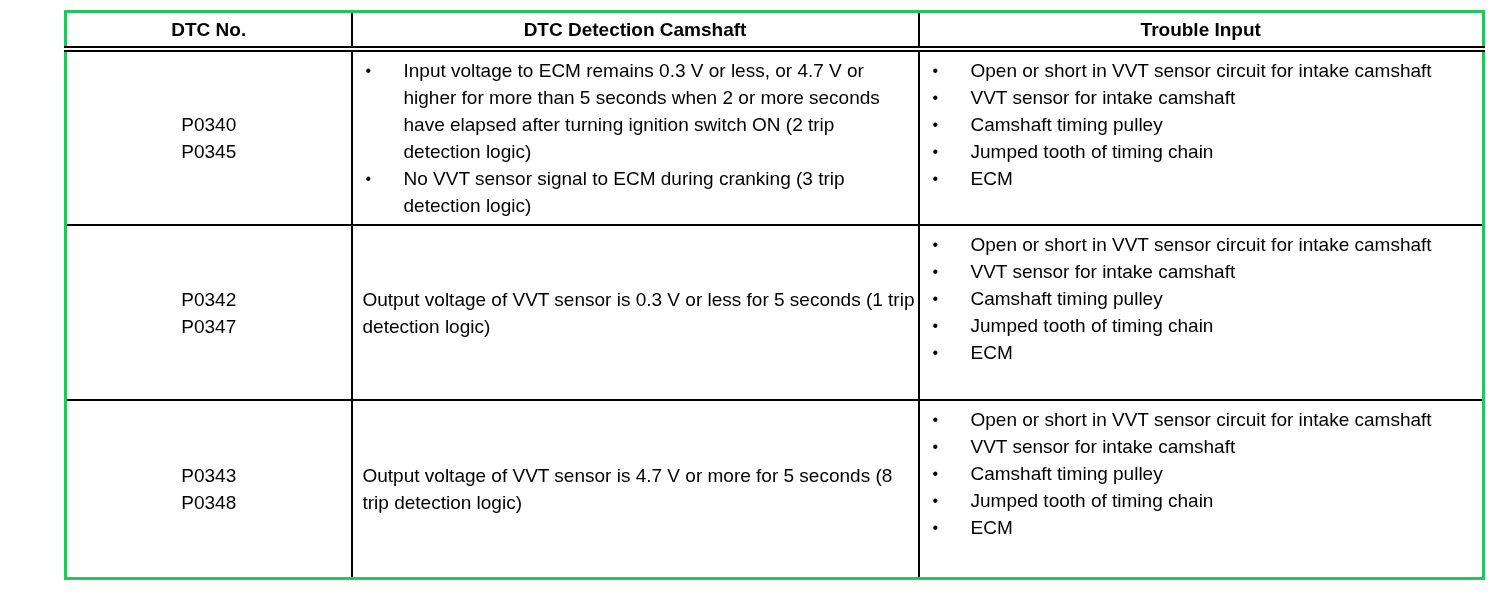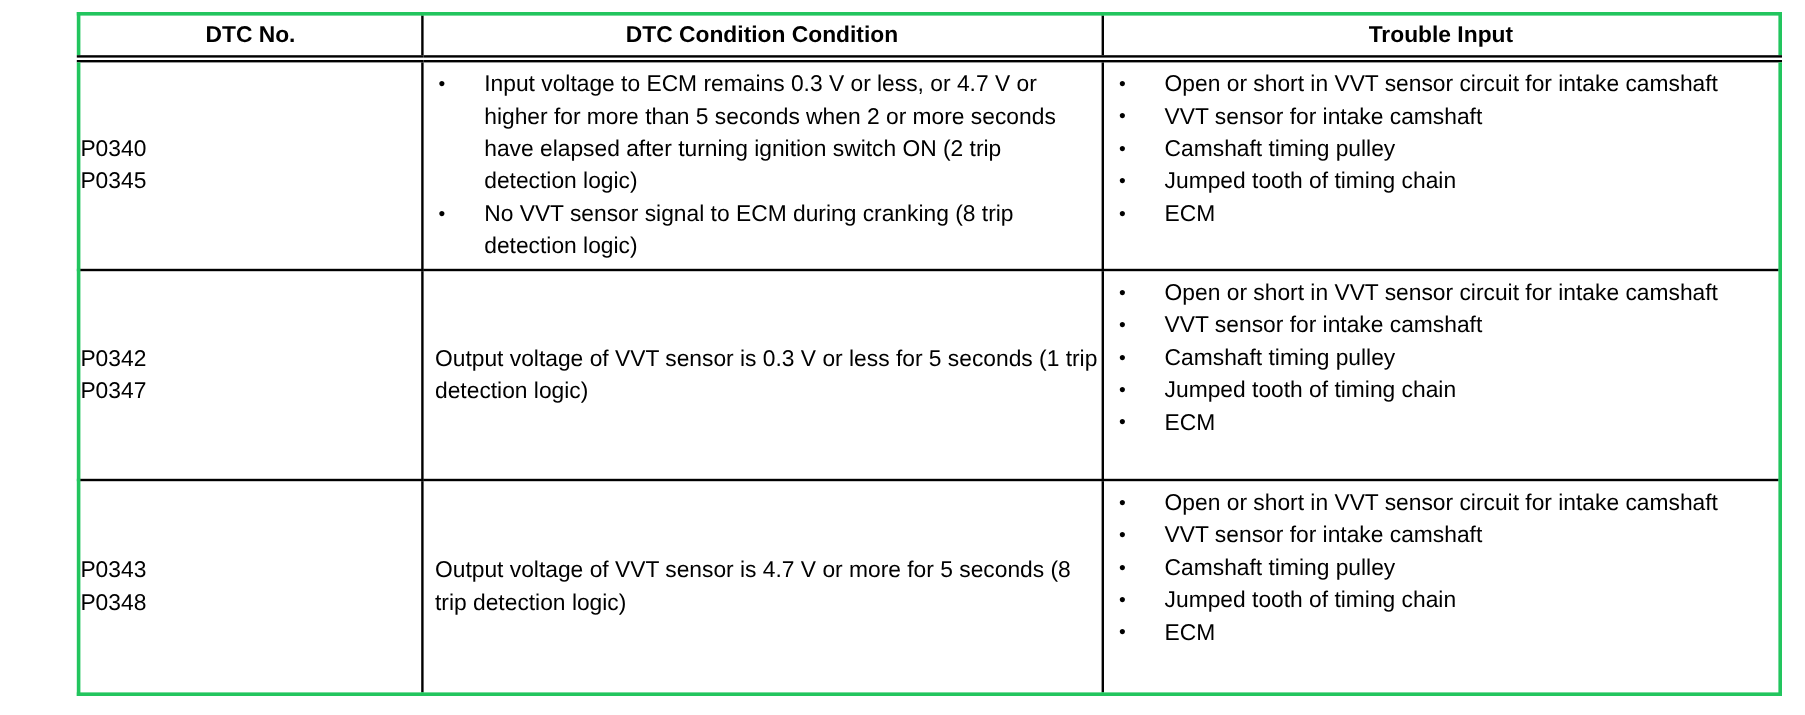--- a/index.html
+++ b/index.html
@@ -38,21 +38,21 @@
   .dtc-table th {
     height: 33px;
     font-weight: bold;
     text-align: center;
     border-bottom: 6px double #000000;
   }
   tr.row-1 { height: 175px; }
   tr.row-2 { height: 175px; }
   tr.row-3 { height: 178px; }
   td.dtc-cell {
-    text-align: left;
+    text-align: center;
   }
   td.bullet-cell {
     vertical-align: top;
     padding-top: 5px;
     padding-bottom: 5px;
   }
   ul.bullets {
     list-style: none;
     margin: 0;
     padding: 0 22px 0 10px;
@@ -79,39 +79,39 @@
 <div class="page">
   <table class="dtc-table">
     <colgroup>
       <col style="width:286px">
       <col style="width:567px">
       <col style="width:565px">
     </colgroup>
     <thead>
       <tr>
         <th>DTC No.</th>
-        <th>DTC Condition Condition</th>
+        <th>DTC Detection Camshaft</th>
         <th>Trouble Input</th>
       </tr>
     </thead>
     <tbody>
       <tr class="row-1">
         <td class="dtc-cell">
           <div>P0340</div>
           <div>P0345</div>
         </td>
         <td class="bullet-cell">
           <ul class="bullets">
             <li>
               <span class="bullet-glyph">•</span>
               <span class="bullet-text">Input voltage to ECM remains 0.3 V or less, or 4.7 V or higher for more than 5 seconds when 2 or more seconds have elapsed after turning ignition switch ON (2 trip detection logic)</span>
             </li>
             <li>
               <span class="bullet-glyph">•</span>
-              <span class="bullet-text">No VVT sensor signal to ECM during cranking (8 trip detection logic)</span>
+              <span class="bullet-text">No VVT sensor signal to ECM during cranking (3 trip detection logic)</span>
             </li>
           </ul>
         </td>
         <td class="bullet-cell">
           <ul class="bullets">
             <li>
               <span class="bullet-glyph">•</span>
               <span class="bullet-text">Open or short in VVT sensor circuit for intake camshaft</span>
             </li>
             <li>

